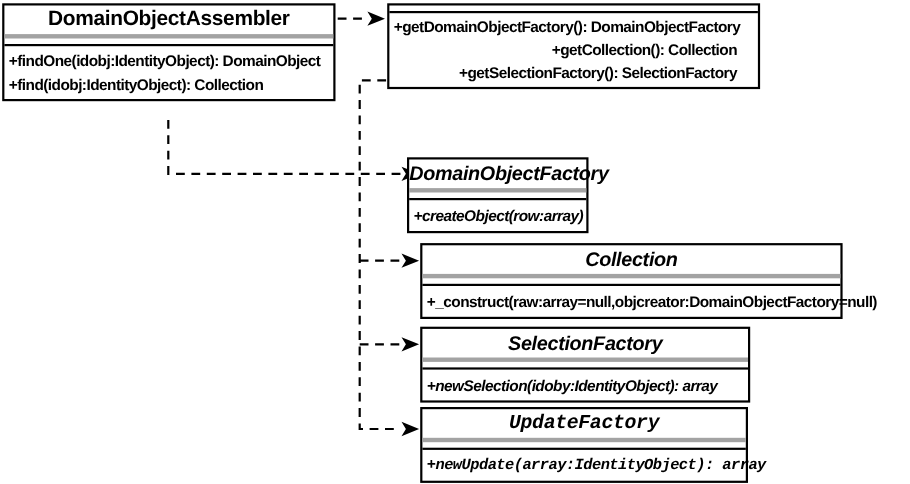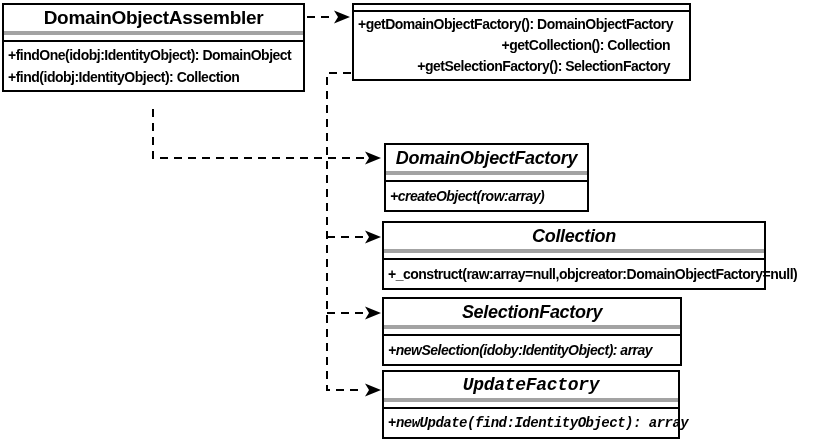--- a/index.html
+++ b/index.html
@@ -84,21 +84,21 @@
 
   <div class="cls pf" style="left:352px;top:3px;width:339px;">
     <div class="cls-attrs"></div>
     <div class="cls-methods">
       <div class="m">+getDomainObjectFactory(): DomainObjectFactory</div>
       <div class="m">+getCollection(): Collection</div>
       <div class="m">+getSelectionFactory(): SelectionFactory</div>
     </div>
   </div>
 
-  <div class="cls abstract single" style="left:384px;top:143px;width:205px;">
+  <div class="cls abstract single" style="left:370px;top:143px;width:165px;">
     <div class="cls-title">DomainObjectFactory</div>
     <div class="cls-attrs"></div>
     <div class="cls-methods">
       <div class="m m-italic">+createObject(row:array)</div>
     </div>
   </div>
 
   <div class="cls abstract single" style="left:382px;top:221px;width:384px;">
     <div class="cls-title">Collection</div>
     <div class="cls-attrs"></div>
@@ -112,17 +112,17 @@
     <div class="cls-attrs"></div>
     <div class="cls-methods">
       <div class="m m-italic">+newSelection(idoby:IdentityObject): array</div>
     </div>
   </div>
 
   <div class="cls abstract single" style="left:382px;top:370px;width:298px;font-family:Liberation Mono, monospace;">
     <div class="cls-title">UpdateFactory</div>
     <div class="cls-attrs"></div>
     <div class="cls-methods">
-      <div class="m m-italic">+newUpdate(find:IdentityObject): array</div>
+      <div class="m m-italic">+newUpdate(array:IdentityObject): array</div>
     </div>
   </div>
 
 </div>
 
 </body></html>

